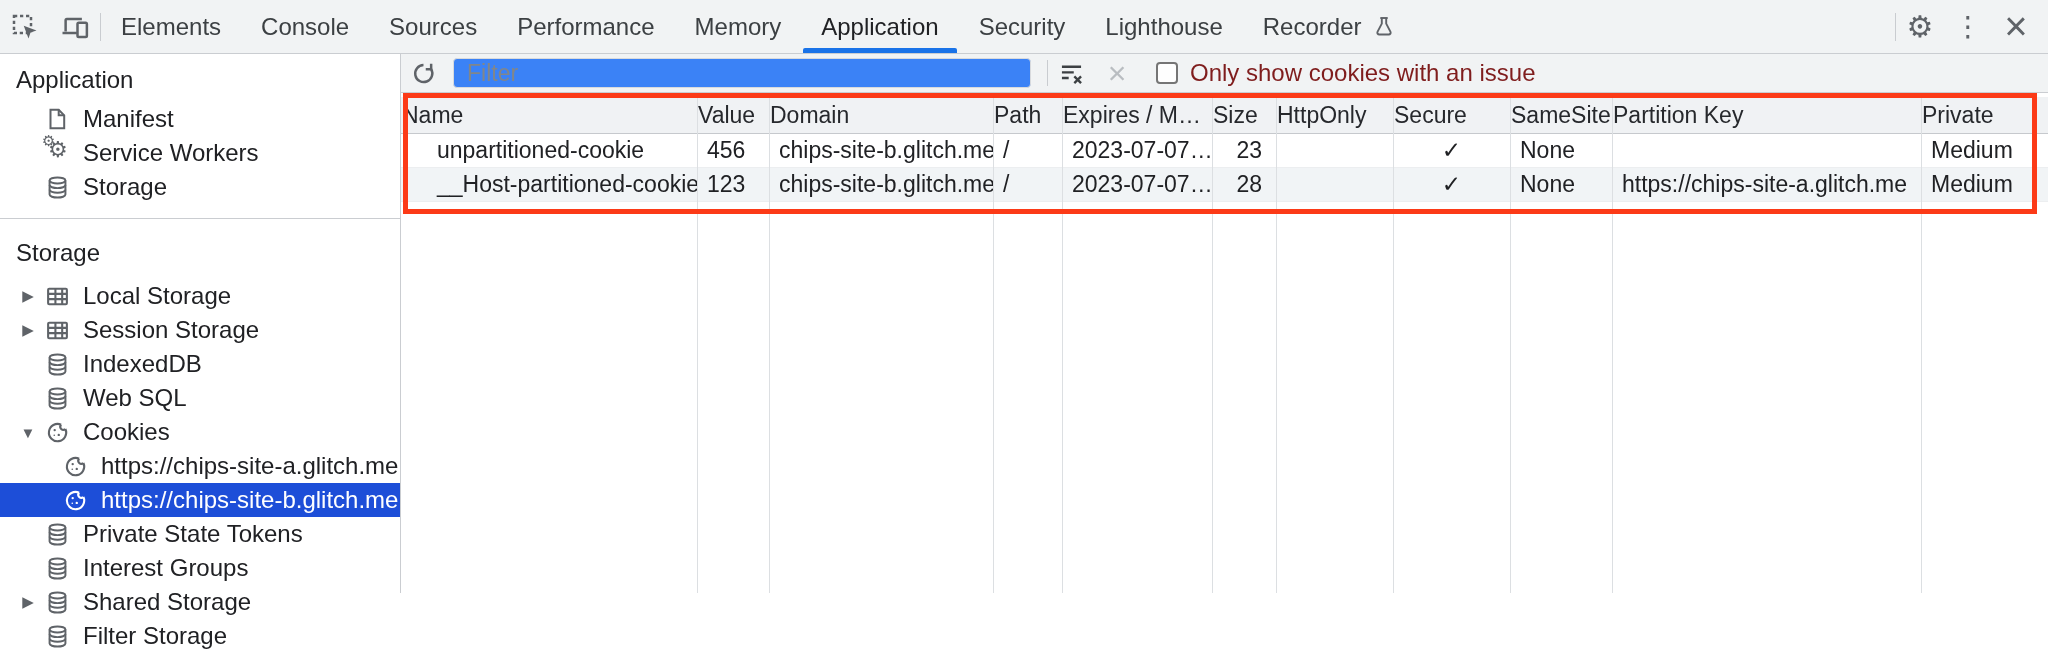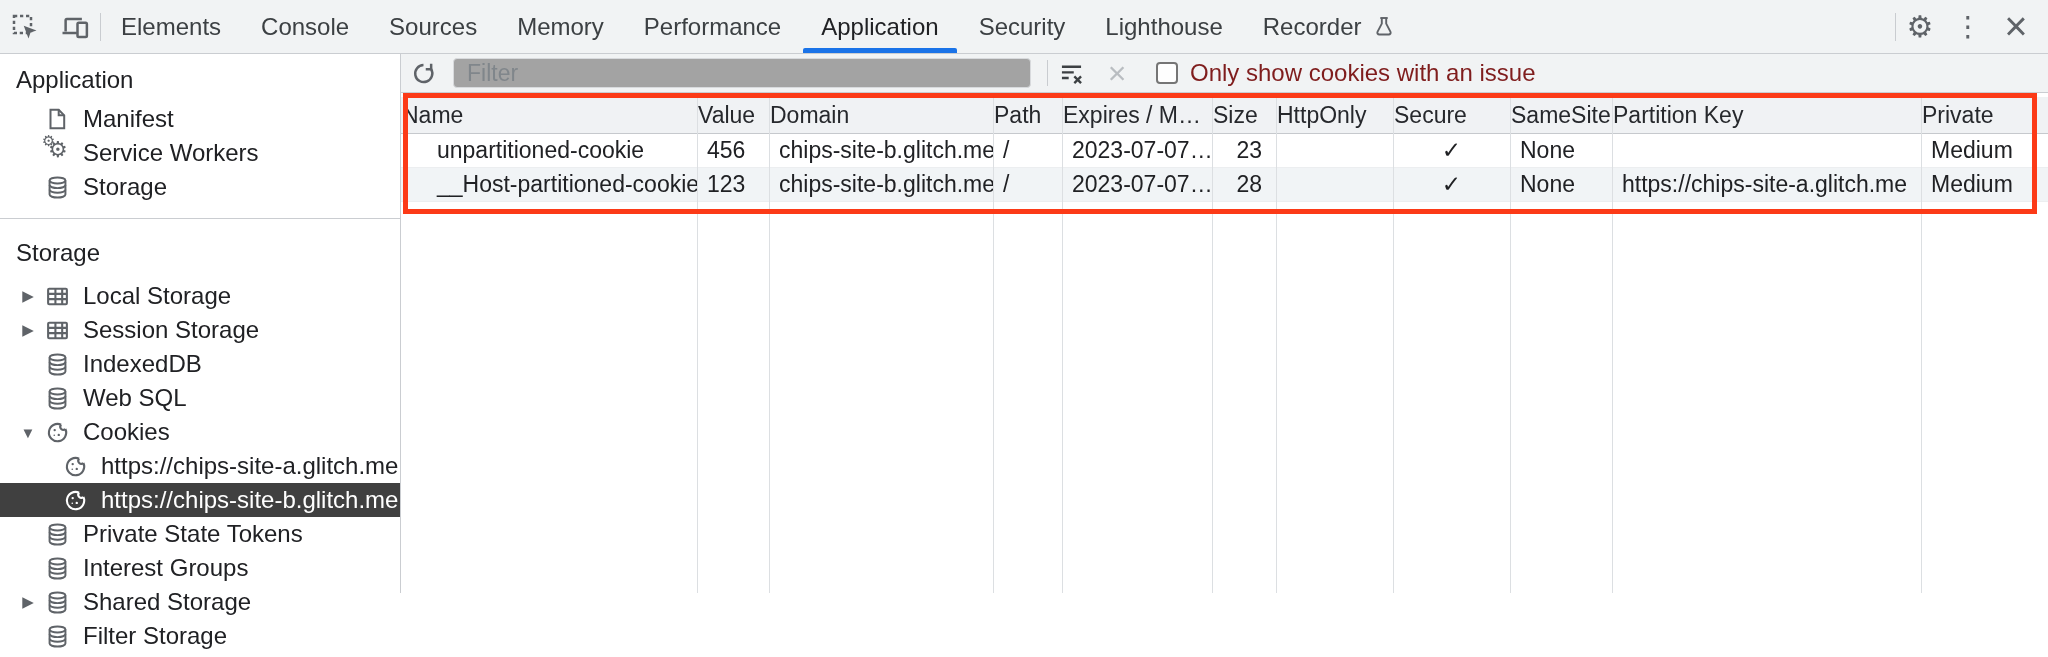--- a/index.html
+++ b/index.html
@@ -39,35 +39,35 @@
   .side-item { height:34px; display:flex; align-items:center; color:#202124;
     cursor:pointer; white-space:nowrap; }
   .side-item .arrow { width:16px; margin-right:8px; font-size:15px; color:#5f6368;
     text-align:center; flex:none; }
   .side-item.noarrow { padding-left:44px; }
   .side-item.hasarrow { padding-left:20px; }
   .side-item.lvl2 { padding-left:62px; }
   .side-item .icon { width:26px; height:26px; margin-right:13px; color:#5f6368;
     flex:none; display:flex; align-items:center; justify-content:center; }
   .side-item .label { overflow:hidden; text-overflow:ellipsis; }
-  .side-item.selected { background:#404040; color:#fff; }
+  .side-item.selected { background:#1d4ed8; color:#fff; }
   .side-item.selected .icon { color:#fff; }
   .sw-gears { position:relative; width:26px; height:26px; color:#5f6368; flex:none;
     margin-right:13px; }
   .sw-gears .g1 { position:absolute; left:-2px; top:-8px; font-size:15px; }
   .sw-gears .g2 { position:absolute; left:4px; top:-3px; font-size:22px; }
 
   
   .main { position:absolute; top:54px; left:401px; right:0; bottom:0; background:#fff; }
 
   .filterbar { height:39px; background:#f1f3f4; border-bottom:1px solid #cacdd1;
     display:flex; align-items:center; }
   .filterbar .icon-btn { width:44px; height:38px; }
   .filter-input { width:578px; height:30px; margin-left:8px; border:1px solid #d8dadd;
-    border-radius:4px; background:#a3a3a3; font-size:23px; padding:0 13px; color:#202124;
+    border-radius:4px; background:#3b82f6; font-size:23px; padding:0 13px; color:#202124;
     outline:none; font-family:inherit; }
   .filter-input::placeholder { color:#80868b; }
   .filterbar .vsep { margin-left:16px; height:26px; }
   .small-btn { width:46px; height:38px; display:flex; align-items:center;
     justify-content:center; color:#3c4043; cursor:pointer; }
   .small-btn.disabled { color:#b9bdc1; font-size:32px; font-weight:300; }
   .checkbox { width:22px; height:22px; border:2px solid #757575; border-radius:4px;
     background:#fefefe; margin-left:16px; flex:none; cursor:pointer; }
   .checkbox-label { margin-left:12px; font-size:24px; color:#7f1d1d; white-space:nowrap; }
 
@@ -122,24 +122,24 @@
     <div class="tab">
         <span>Elements</span>
       </div>
     <div class="tab">
         <span>Console</span>
       </div>
     <div class="tab">
         <span>Sources</span>
       </div>
     <div class="tab">
+        <span>Performance</span>
+      </div>
+    <div class="tab">
         <span>Memory</span>
-      </div>
-    <div class="tab">
-        <span>Performance</span>
       </div>
     <div class="tab selected">
         <span>Application</span>
       </div>
     <div class="tab">
         <span>Security</span>
       </div>
     <div class="tab">
         <span>Lighthouse</span>
       </div>

